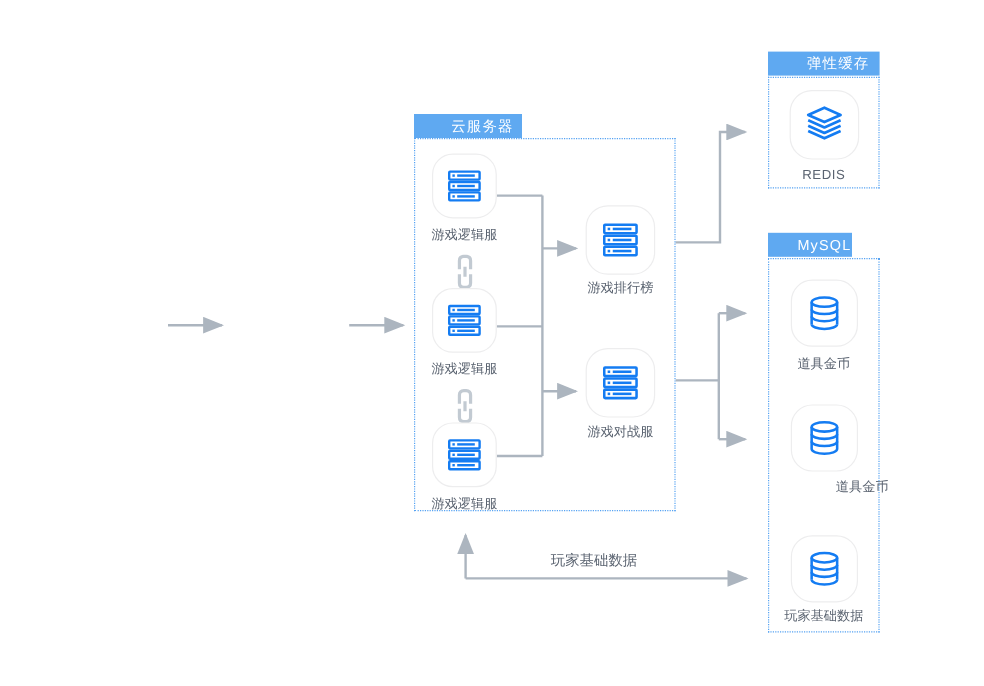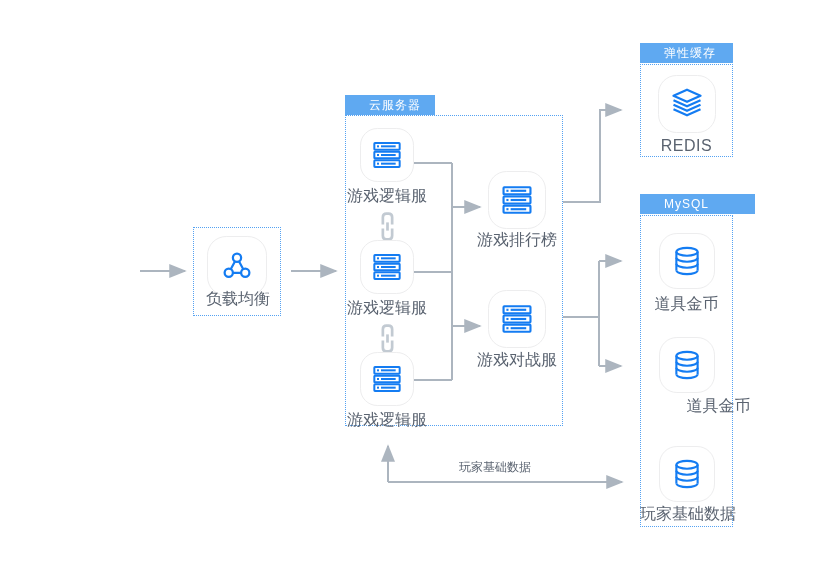--- a/index.html
+++ b/index.html
@@ -3,30 +3,30 @@
 <meta charset="utf-8">
 <style>
   html,body{margin:0;padding:0;background:#fff;}
   #canvas{
     position:relative;width:820px;height:572px;background:#ffffff;
     font-family:"Liberation Sans",sans-serif;overflow:hidden;
   }
   .dotted-box{position:absolute;border:1px dotted #55a2f2;box-sizing:border-box;background:transparent;}
   .header-tab{
     position:absolute;background:#5fa9f1;color:#ffffff;font-size:12px;
-    display:flex;align-items:center;justify-content:flex-start;box-sizing:border-box;
+    display:flex;align-items:center;justify-content:center;box-sizing:border-box;
     letter-spacing:1px;
     padding-left:24px;
   }
   .squircle{
     position:absolute;background:#ffffff;border:1px solid #ededee;border-radius:32%;
     display:flex;align-items:center;justify-content:center;box-sizing:border-box;
   }
   .node-label{
-    position:absolute;font-size:16px;color:#5a6370;text-align:center;
+    position:absolute;font-size:11px;color:#5a6370;text-align:center;
     line-height:14px;white-space:nowrap;
   }
   .flow-label{position:absolute;font-size:12px;color:#5a6370;text-align:center;white-space:nowrap;}
   svg{display:block;}
   #wires{position:absolute;left:0;top:0;pointer-events:none;}
 </style>
 </head>
 <body>
 
 <div id="canvas">
@@ -54,31 +54,20 @@
       <path d="M599,261 V366"></path>
       <path d="M599,261 L621,261" marker-end="url(#ah)"></path>
       <path d="M599,366 L621,366" marker-end="url(#ah)"></path>
 
       <path d="M388,482 L622,482" marker-end="url(#ah)"></path>
       <path d="M388,482 L388,446" marker-end="url(#ah)"></path>
     </g>
   </svg>
 
 
-  <div class="dotted-box" style="left:193px;top:227px;width:88px;height:89px;">
-    <div class="squircle" style="left:13px;top:8px;width:60px;height:60px;">
-      <svg width="36" height="36" viewBox="0 0 48 48" fill="none" stroke="#147cf2" stroke-width="3">
-        <path d="M24,13 L13,33 L35,33 Z" fill="none"></path>
-        <circle cx="24" cy="13" r="5.5" fill="#ffffff"></circle>
-        <circle cx="13" cy="33" r="5.5" fill="#ffffff"></circle>
-        <circle cx="35" cy="33" r="5.5" fill="#ffffff"></circle>
-      </svg>
-    </div>
-    <div class="node-label" style="left:0;top:64px;width:88px;">负载均衡</div>
-  </div>
 
   <div class="header-tab" style="left:345px;top:95px;width:90px;height:20px;">
     <span>云服务器</span>
   </div>
   <div class="dotted-box" style="left:345px;top:115px;width:218px;height:311px;"></div>
 
   <div class="squircle" style="left:360px;top:128px;width:54px;height:54px;">
     <svg width="32" height="32" viewBox="0 0 48 48">
       <g fill="none" stroke="#147cf2" stroke-width="3">
         <rect x="5" y="6" width="38" height="10" rx="1"></rect>
@@ -196,21 +185,21 @@
   <div class="squircle" style="left:658px;top:75px;width:58px;height:58px;">
     <svg width="36" height="36" viewBox="0 0 48 48" fill="none" stroke="#147cf2" stroke-width="3" stroke-linejoin="round">
       <path d="M24,5 L42,13 L24,21 L6,13 Z"></path>
       <path d="M6,19 L24,27 L42,19"></path>
       <path d="M6,25 L24,33 L42,25"></path>
       <path d="M6,31 L24,39 L42,31"></path>
     </svg>
   </div>
   <div class="node-label" style="left:640px;top:139px;width:93px;letter-spacing:0.5px;">REDIS</div>
 
-  <div class="header-tab" style="left:640px;top:194px;width:115px;height:20px;">
+  <div class="header-tab" style="left:640px;top:194px;width:70px;height:20px;">
     <span>MySQL</span>
   </div>
   <div class="dotted-box" style="left:640px;top:215px;width:93px;height:312px;"></div>
 
   <div class="squircle" style="left:659px;top:233px;width:56px;height:56px;">
     <svg width="34" height="34" viewBox="0 0 48 48" fill="none" stroke="#147cf2" stroke-width="3">
       <ellipse cx="24" cy="11" rx="15" ry="5.5"></ellipse>
       <path d="M9,11 V37"></path>
         <path d="M39,11 V37"></path>
       <path d="M9,19.5 A15,5.5 0 0 0 39,19.5"></path>

